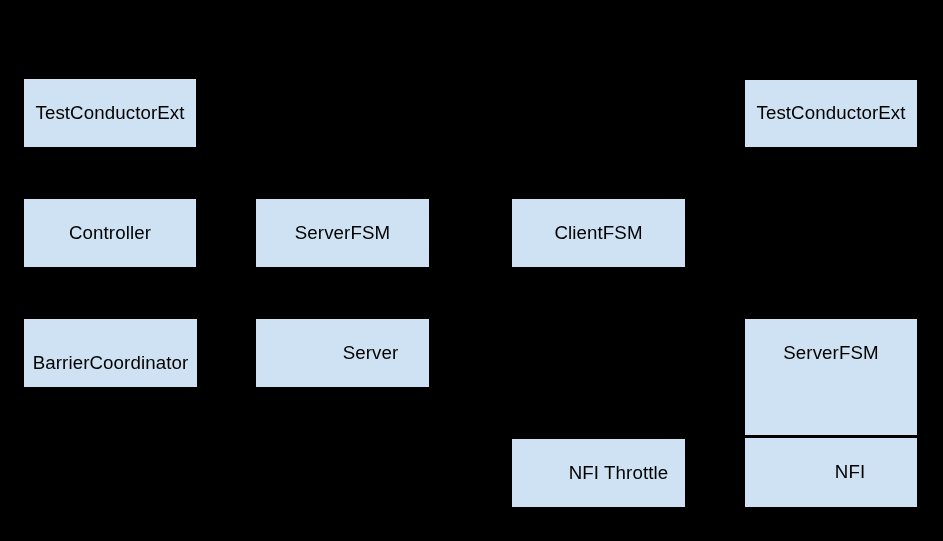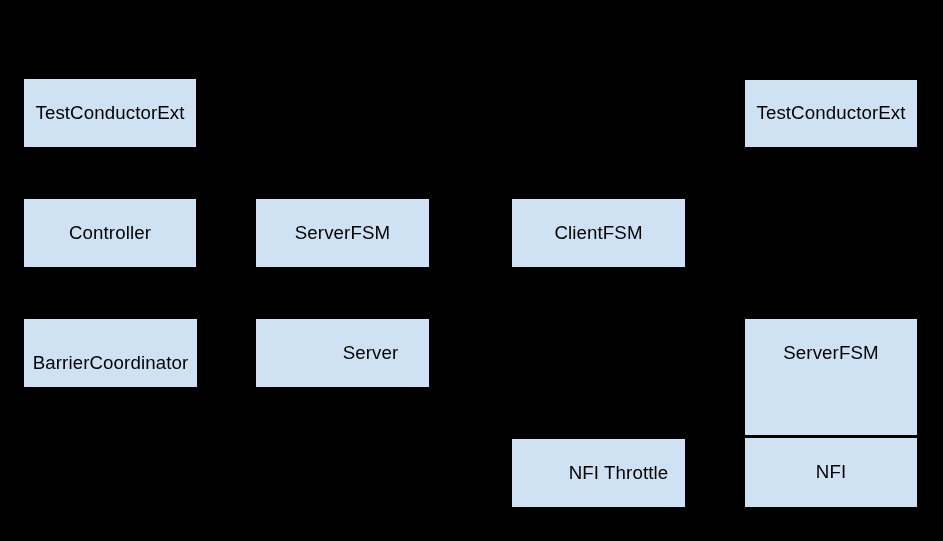--- a/index.html
+++ b/index.html
@@ -55,15 +55,15 @@
     <div class="node" style="left: 511px; top: 438px; width: 175px; height: 70px; background: rgb(207, 226, 243); border-color: rgb(0, 0, 0);">
       <div class="node-label" style="height: 68px; color: rgb(0, 0, 0); padding-left: 20px;">NFI Throttle</div>
     </div>
     <div class="node" style="left: 744px; top: 79px; width: 174px; height: 69px; background: rgb(207, 226, 243); border-color: rgb(0, 0, 0);">
       <div class="node-label" style="height: 67px; color: rgb(0, 0, 0);">TestConductorExt</div>
     </div>
     <div class="node" style="left: 744px; top: 318px; width: 174px; height: 118px; background: rgb(207, 226, 243); border-color: rgb(0, 0, 0);">
       <div class="node-label" style="height: 68px; color: rgb(0, 0, 0);">ServerFSM</div>
     </div>
     <div class="node" style="left: 744px; top: 437px; width: 174px; height: 71px; background: rgb(207, 226, 243); border-color: rgb(0, 0, 0);">
-      <div class="node-label" style="height: 69px; color: rgb(0, 0, 0);">NFI</div>
+      <div class="node-label" style="height: 69px; color: rgb(0, 0, 0); padding-left: 19px;">NFI</div>
     </div>
   </div>
 
 </body></html>

